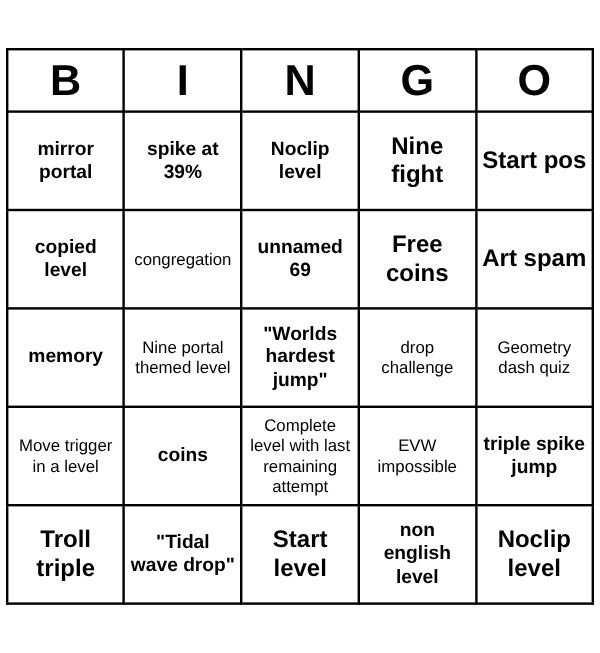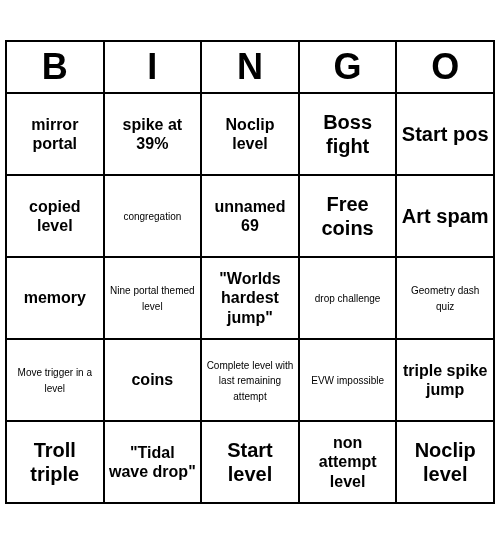--- a/index.html
+++ b/index.html
@@ -39,42 +39,42 @@
     }
     .large-text {
       font-size: 20px;
       font-weight: bold;
     }
     .medium-text {
       font-size: 16px;
       font-weight: bold;
     }
     .small-text {
-      font-size: 10px;
+      font-size: 14px;
     }
   </style>
 </head>
 <body>
 
 <table class="bingo-card">
   <thead>
     <tr class="header-row">
     <th>B</th>
         <th>I</th>
         <th>N</th>
         <th>G</th>
         <th>O</th>
       </tr>
   </thead>
   <tbody id="bingo-body">
   <tr>
         <td><span class="medium-text">mirror portal</span></td>
         <td><span class="medium-text">spike at 39%</span></td>
         <td><span class="medium-text">Noclip level</span></td>
-        <td><span class="large-text">Boss fight</span></td>
+        <td><span class="large-text">Nine fight</span></td>
         <td><span class="large-text">Start pos</span></td>
       </tr>
       <tr>
         <td><span class="medium-text">copied level</span></td>
         <td><span class="small-text">congregation</span></td>
         <td><span class="medium-text">unnamed 69</span></td>
         <td><span class="large-text">Free coins</span></td>
         <td><span class="large-text">Art spam</span></td>
       </tr>
       <tr>
@@ -88,17 +88,17 @@
         <td><span class="small-text">Move trigger in a level</span></td>
         <td><span class="medium-text">coins</span></td>
         <td><span class="small-text">Complete level with last remaining attempt</span></td>
         <td><span class="small-text">EVW impossible</span></td>
         <td><span class="medium-text">triple spike jump</span></td>
       </tr>
       <tr>
         <td><span class="large-text">Troll triple</span></td>
         <td><span class="medium-text">"Tidal wave drop"</span></td>
         <td><span class="large-text">Start level</span></td>
-        <td><span class="medium-text">non attempt level</span></td>
+        <td><span class="medium-text">non english level</span></td>
         <td><span class="large-text">Noclip level</span></td>
       </tr>
     </tbody>
 </table>
 
 </body></html>

